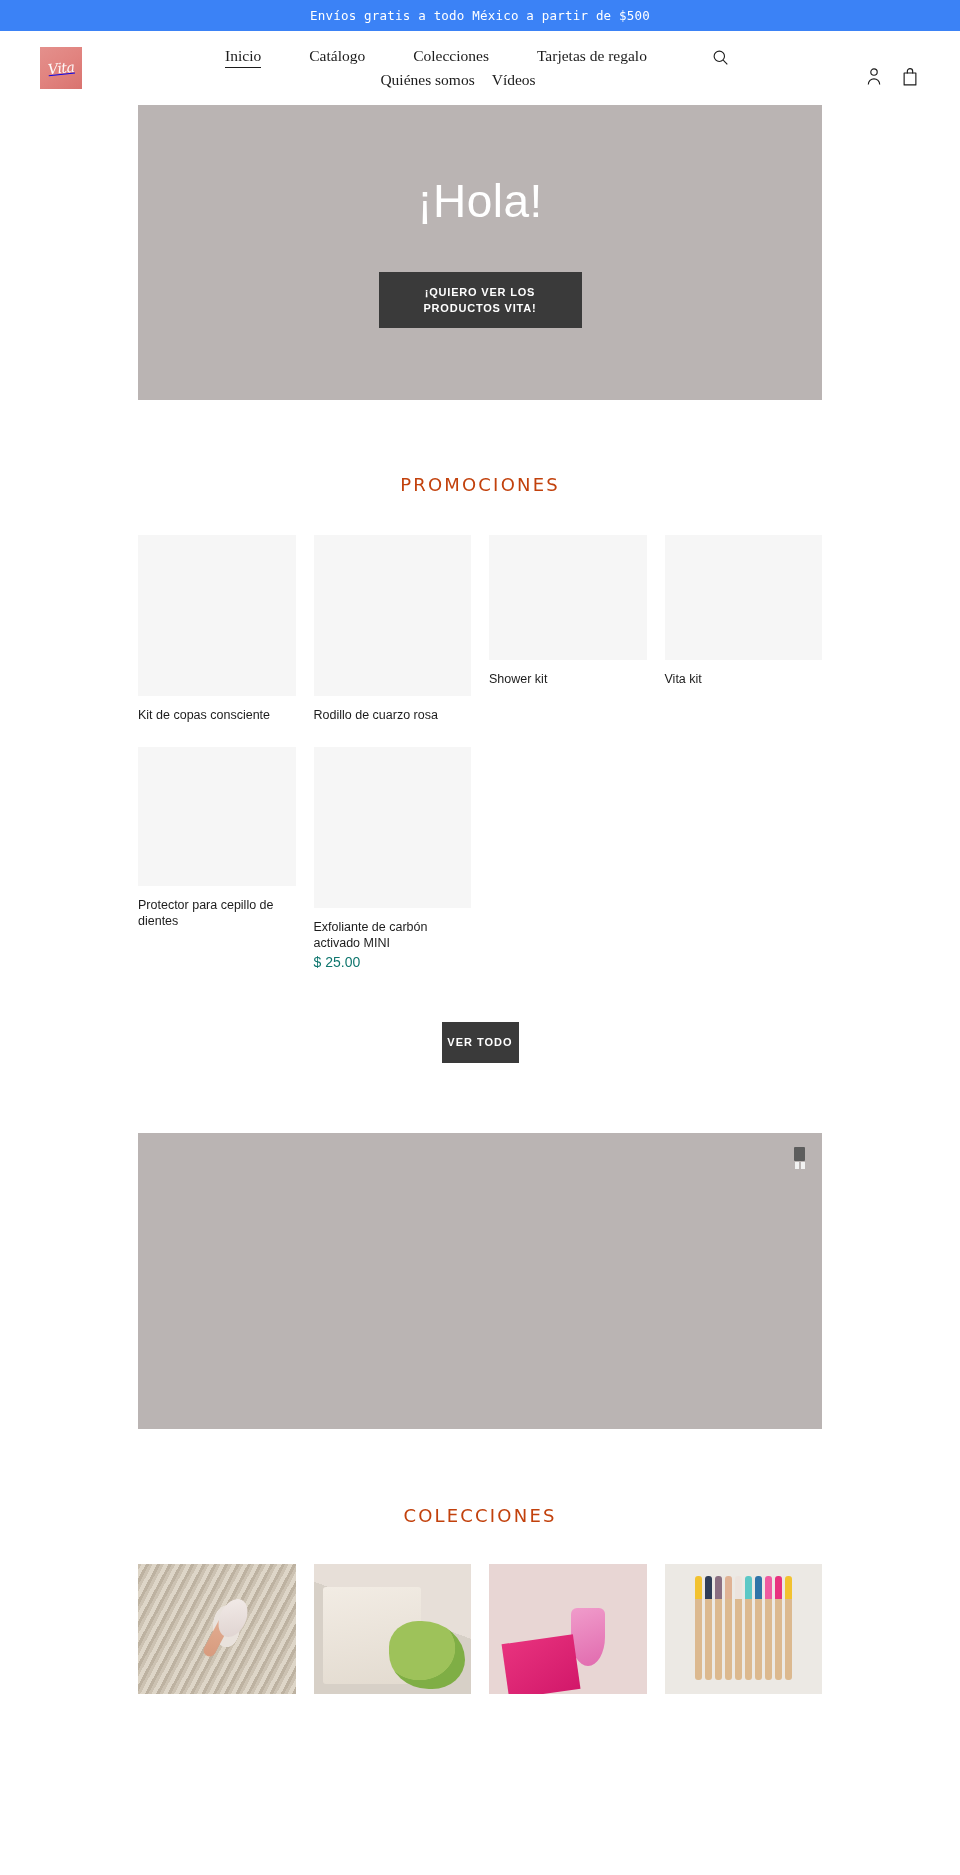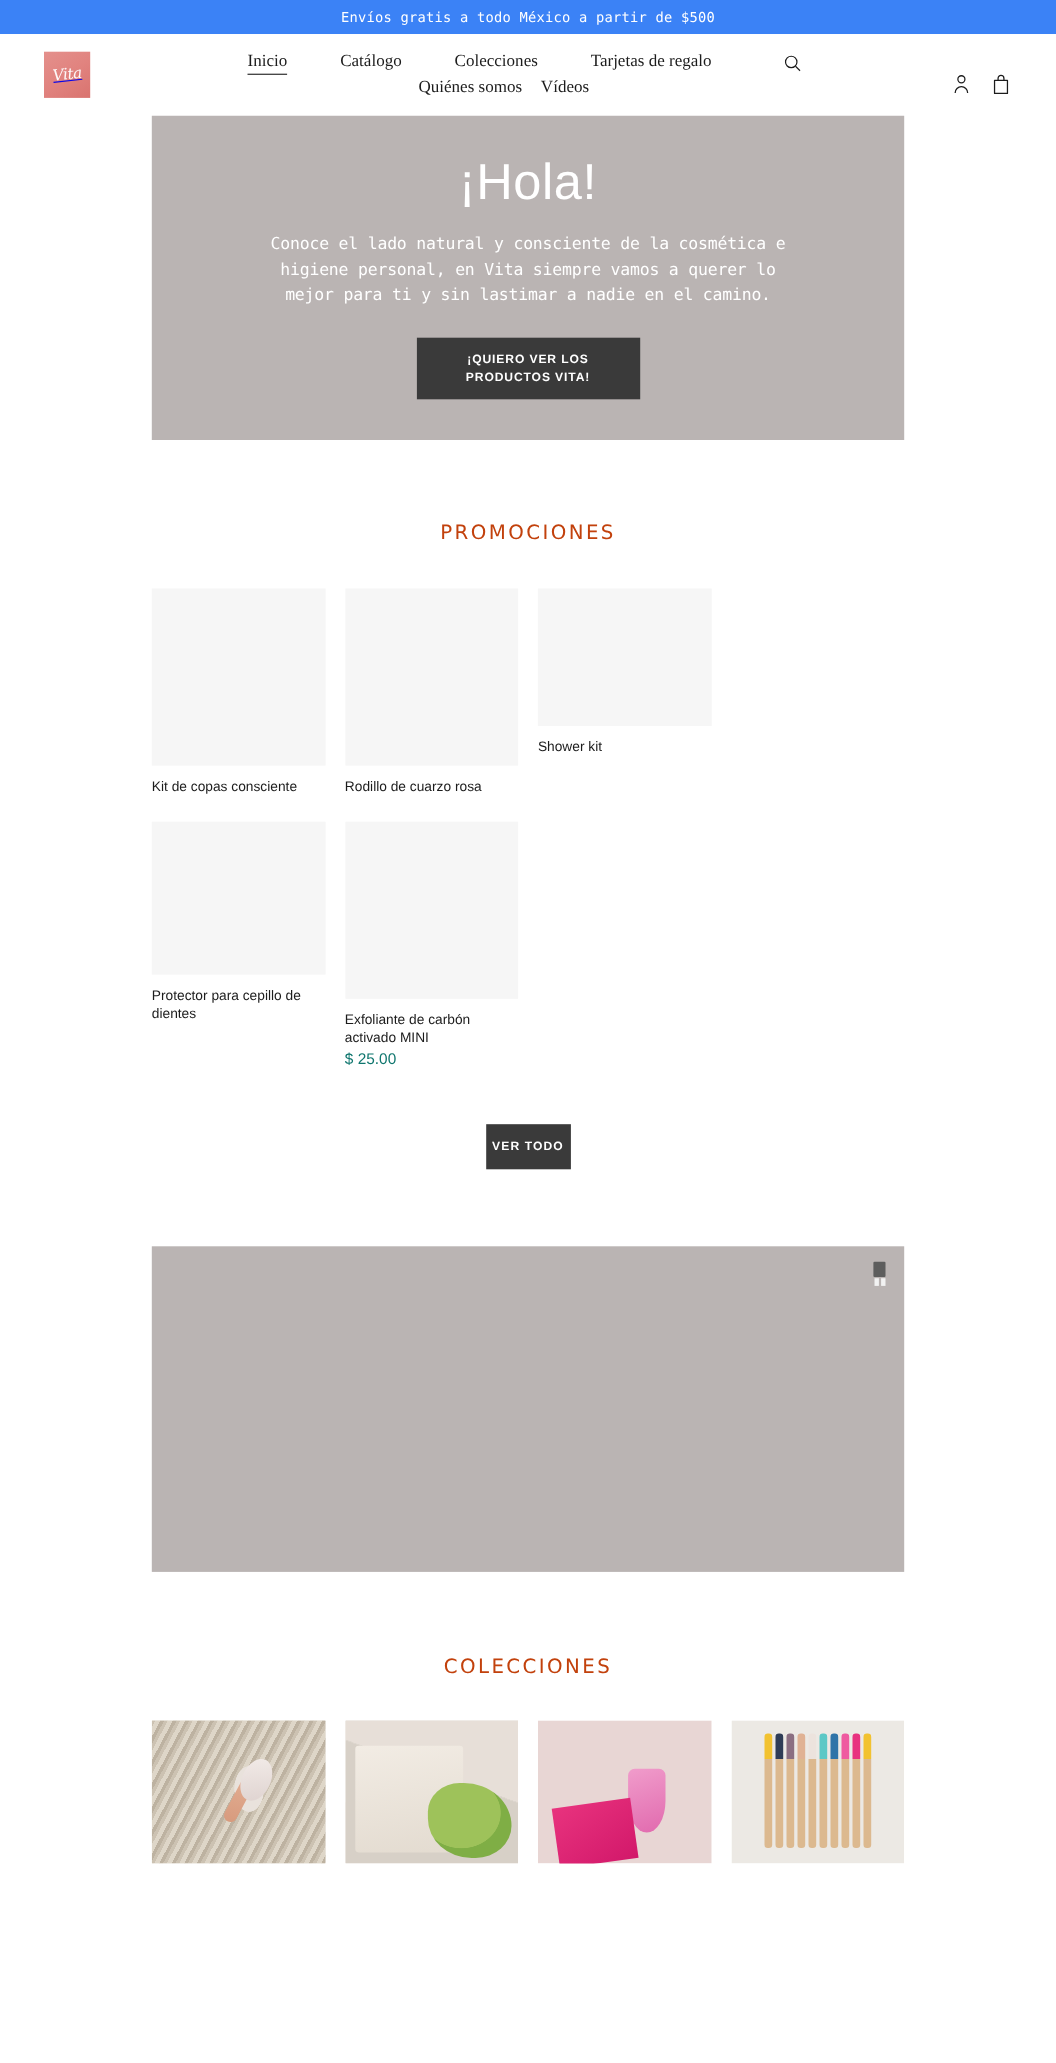--- a/index.html
+++ b/index.html
@@ -344,21 +344,20 @@
       <svg width="16" height="19" viewBox="0 0 18 21" fill="none" aria-hidden="true">
         <path d="M2.4 6.6h13.2V20H2.4z" stroke="#1c1c1c" stroke-width="1.3" stroke-linejoin="round"></path>
         <path d="M6 7.2V4.6a3 3 0 016 0v2.6" stroke="#1c1c1c" stroke-width="1.3"></path>
       </svg>
     </span>
   </div>
 </header>
 
 <section class="hero">
   <h1>¡Hola!</h1>
-  <p>Conoce el lado natural y consciente de la cosmética e higiene personal, en Vita siempre vamos a querer lo mejor para ti y sin lastimar a nadie en el camino.</p>
   <button class="hero-btn">¡QUIERO VER LOS PRODUCTOS VITA!</button>
 </section>
 
 <h2 class="section-title promos-title">PROMOCIONES</h2>
 
 <div class="grid-wrap">
 
   <div class="grid row1">
 
     <article class="card">
@@ -369,20 +368,24 @@
     <article class="card">
       <div class="card-media m-tall"></div>
       <div class="card-title">Rodillo de cuarzo rosa</div>
     </article>
 
     <article class="card">
       <div class="card-media m-short"></div>
       <div class="card-title">Shower kit</div>
     </article>
 
+    <article class="card">
+      <div class="card-media m-short"></div>
+      <div class="card-title">Vita kit</div>
+    </article>
 
   </div>
 
   <div class="grid row2">
 
     <article class="card">
       <div class="card-media m-mid"></div>
       <div class="card-title">Protector para cepillo de dientes</div>
     </article>
 

